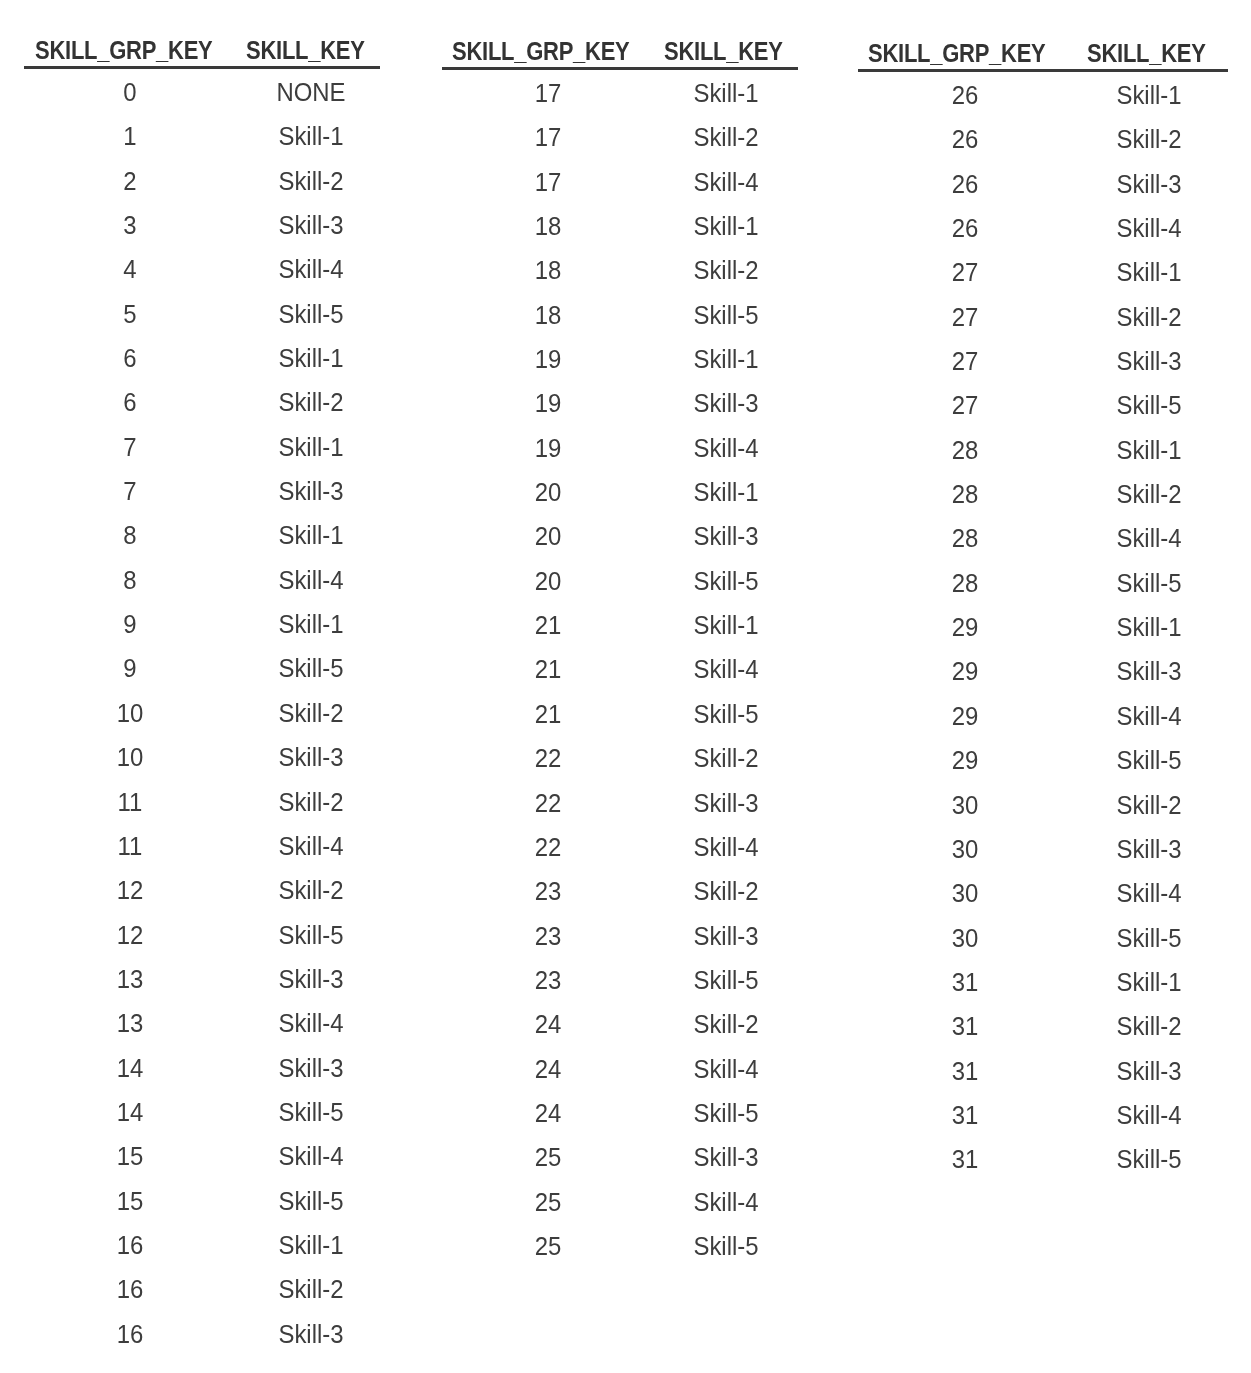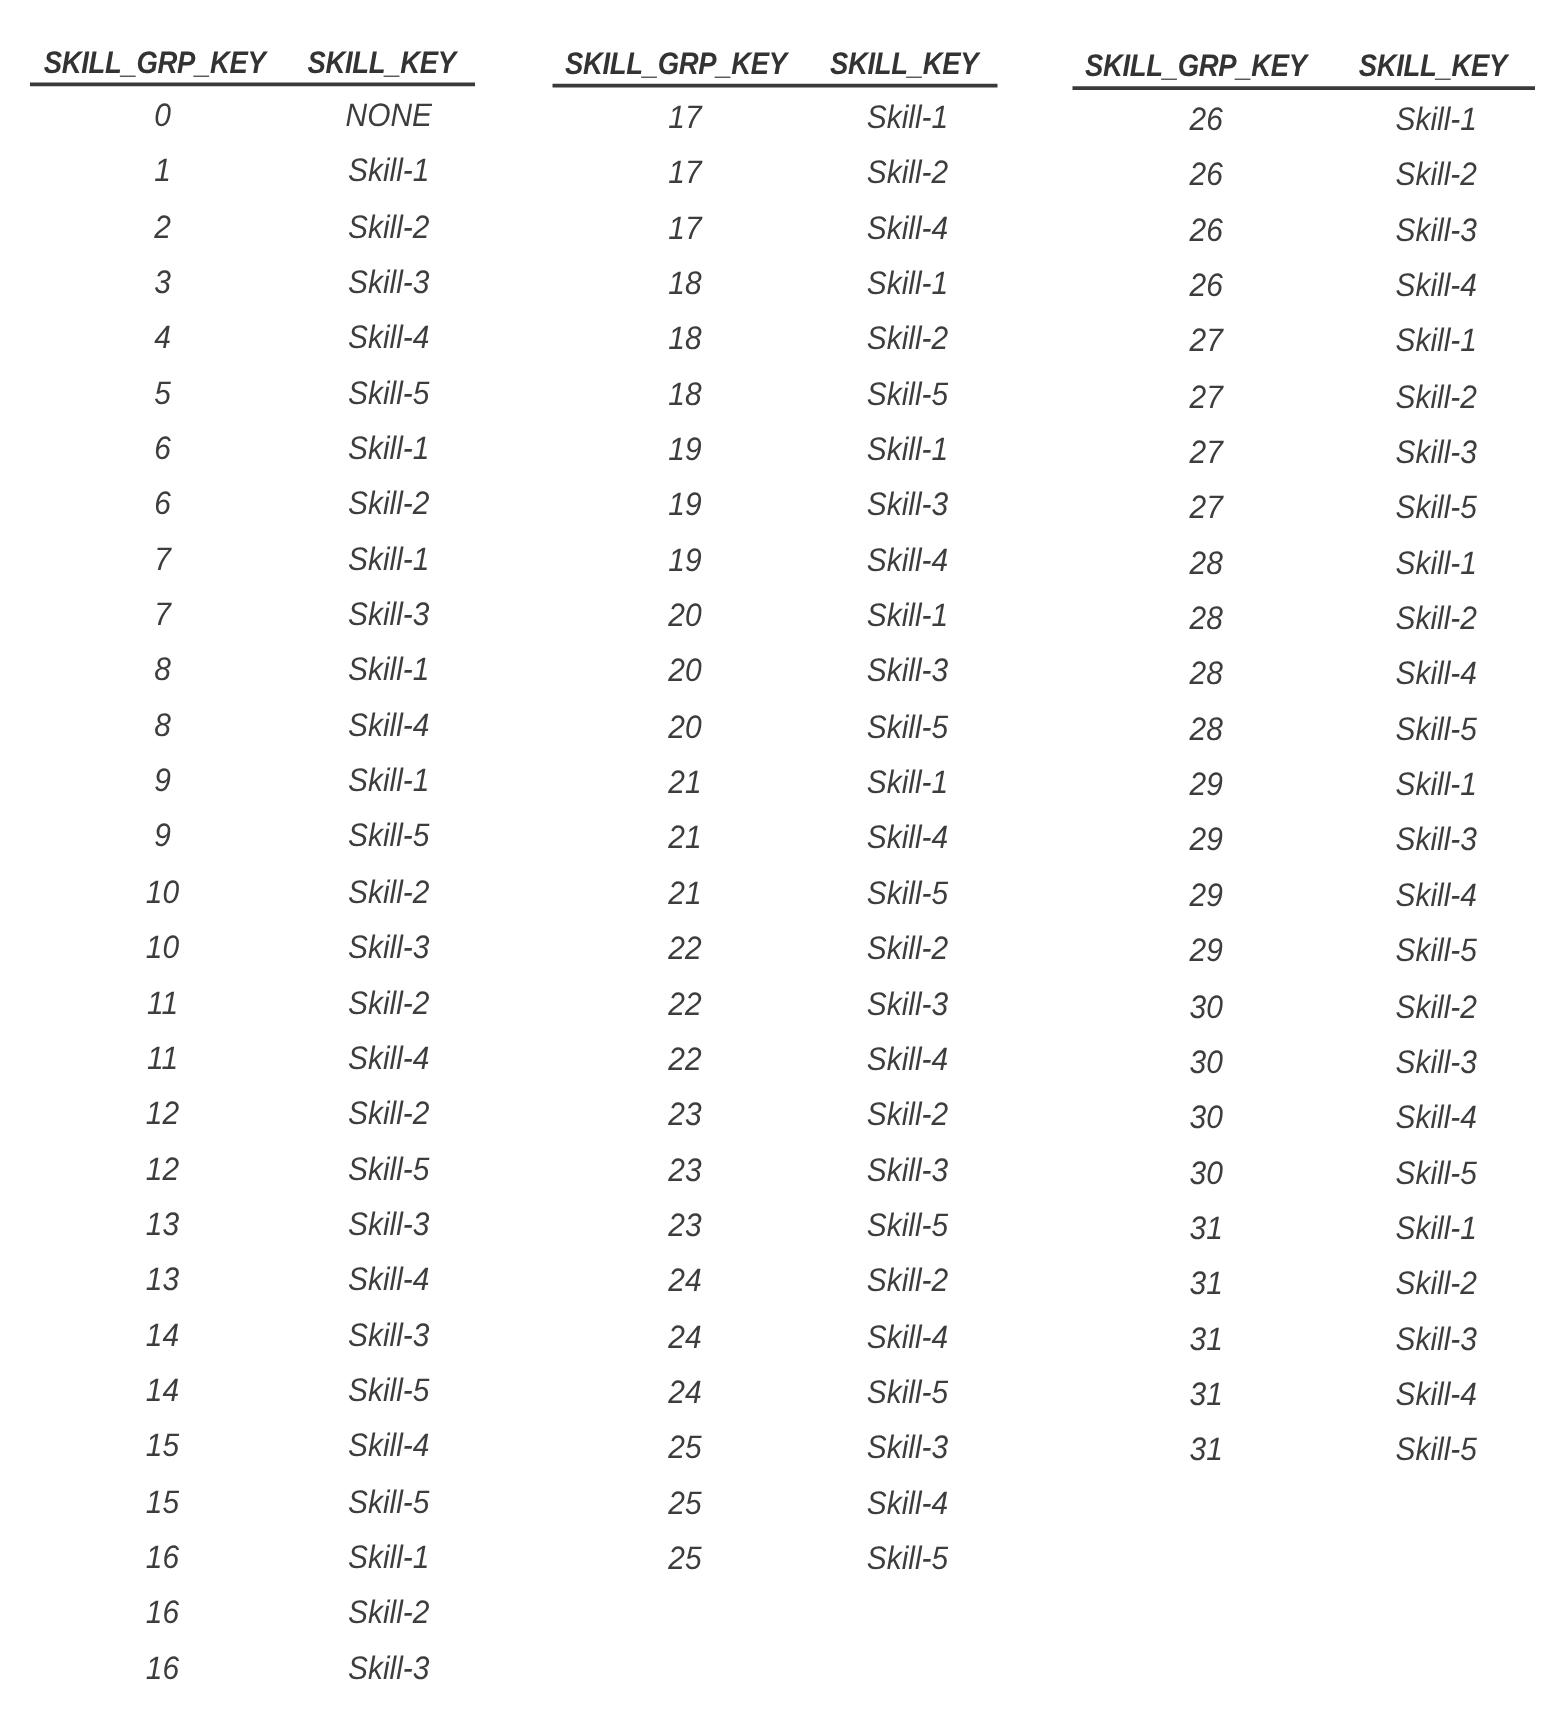--- a/index.html
+++ b/index.html
@@ -10,21 +10,20 @@
     body {
       width: 1251px;
       height: 1373px;
       position: relative;
       overflow: hidden;
       font-family: "Liberation Sans", "DejaVu Sans", sans-serif;
       color: #3b3b3b;
     }
     .table {
       position: absolute;
-      font-style: italic;
     }
     .table .head {
       position: relative;
       height: 36px;
       border-bottom: 3px solid #3a3a3a;
     }
     .table .head span {
       position: absolute;
       top: 6px;
       font-weight: bold;

